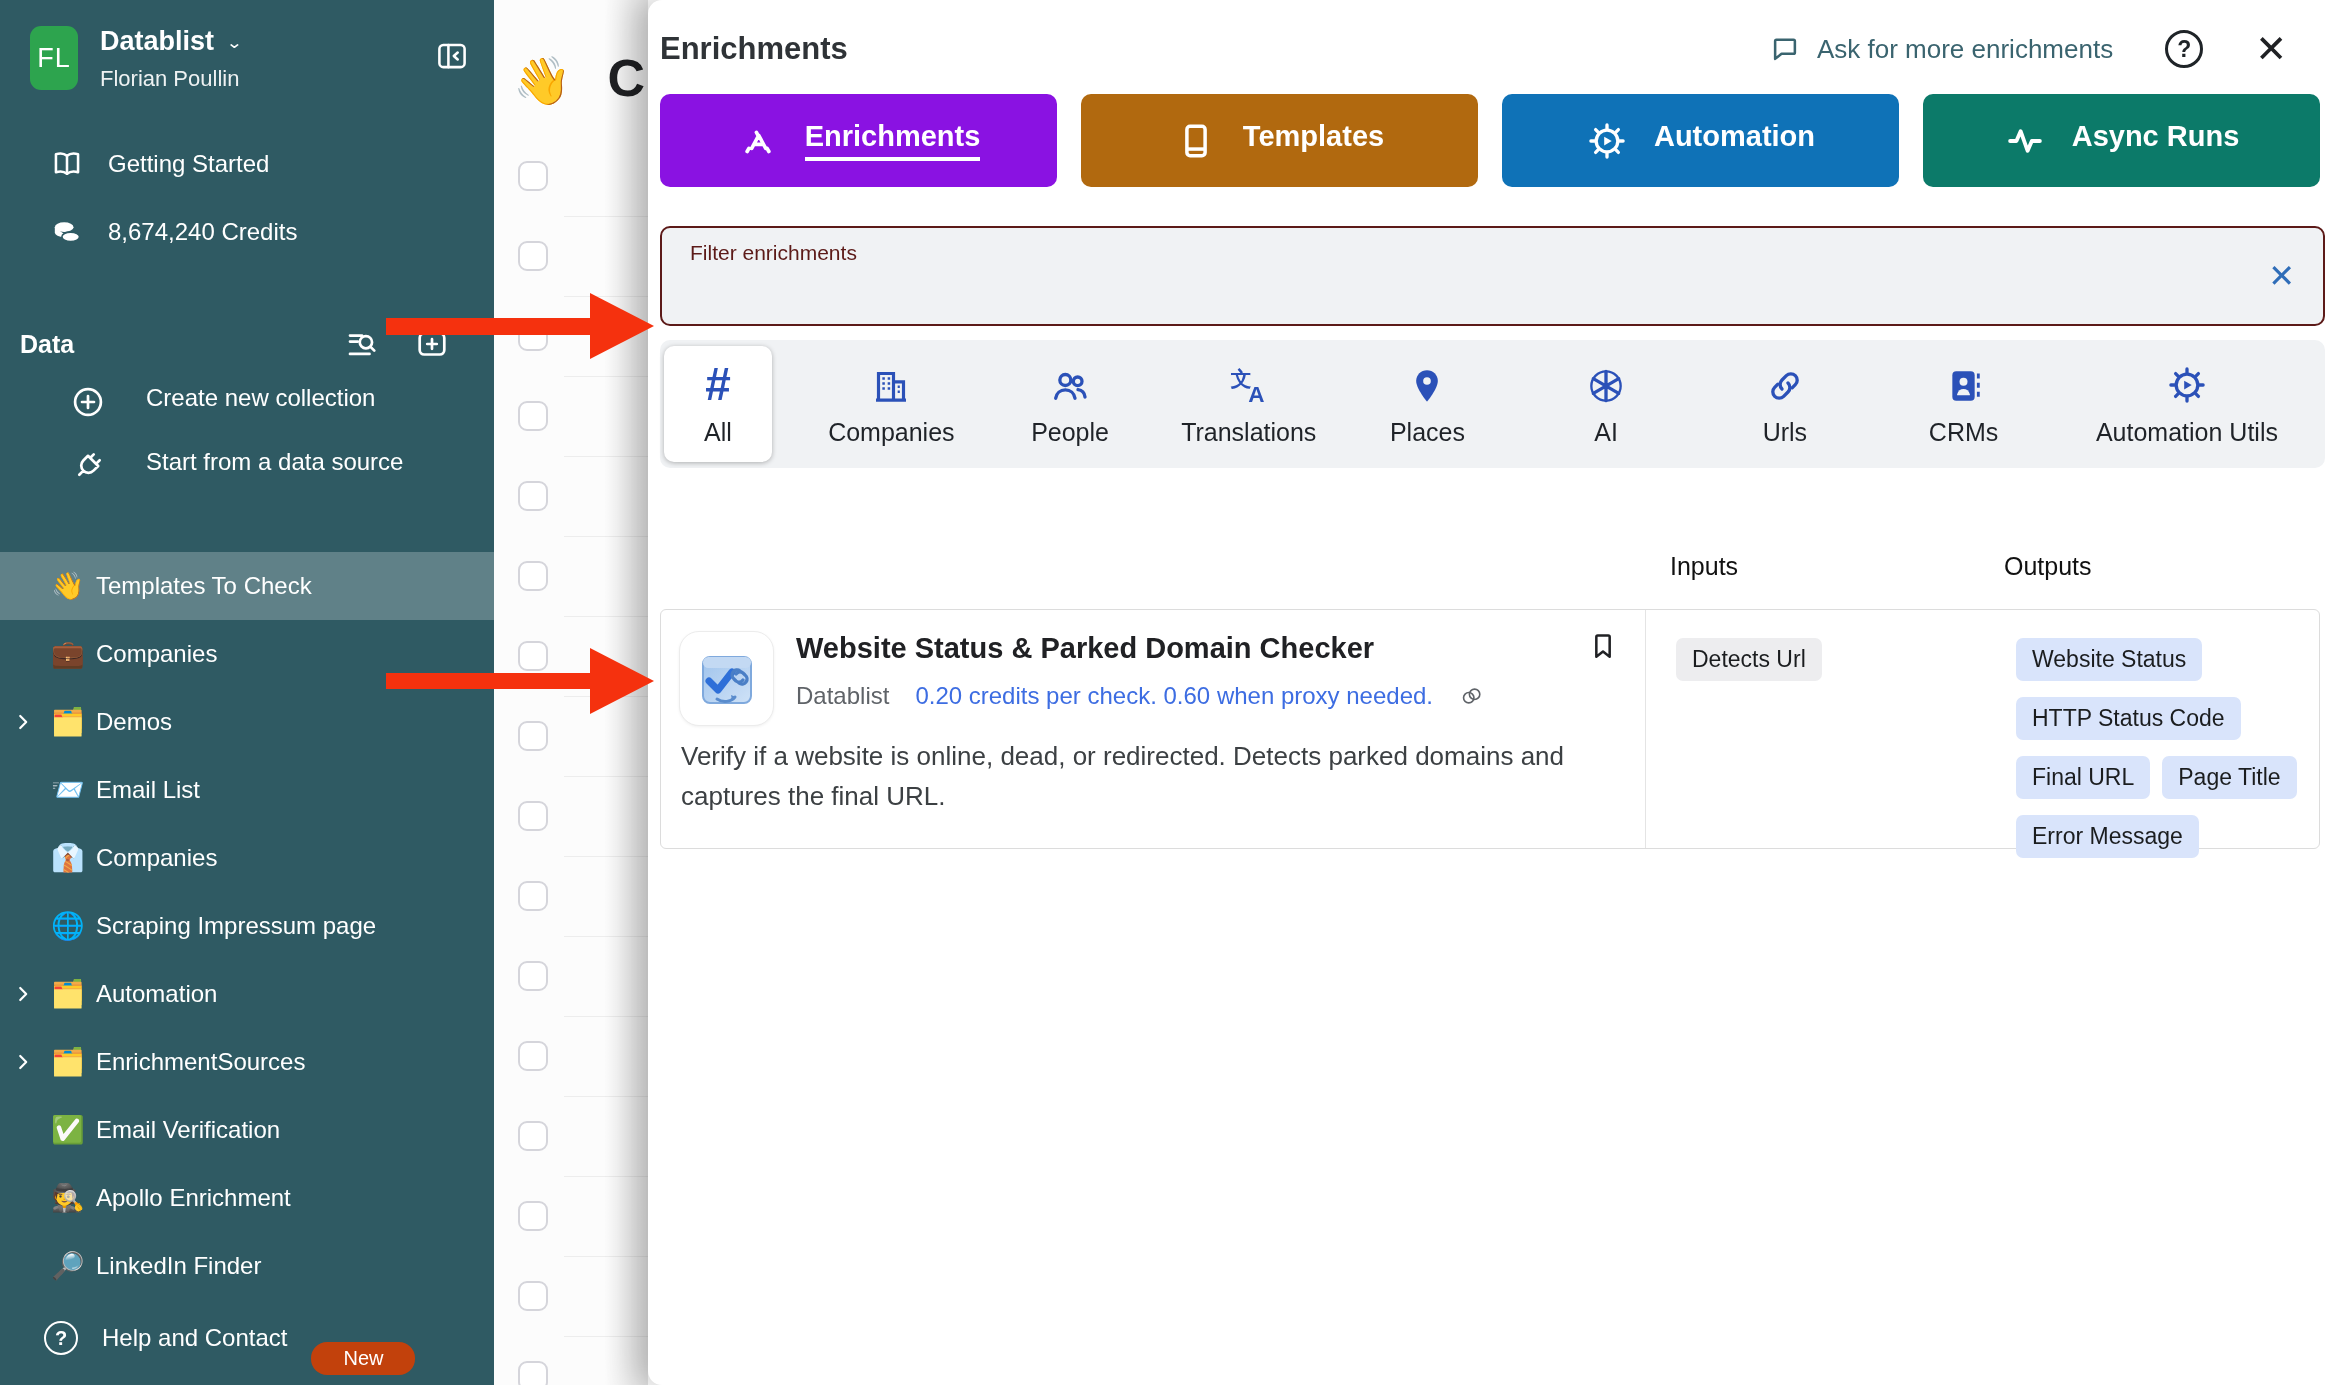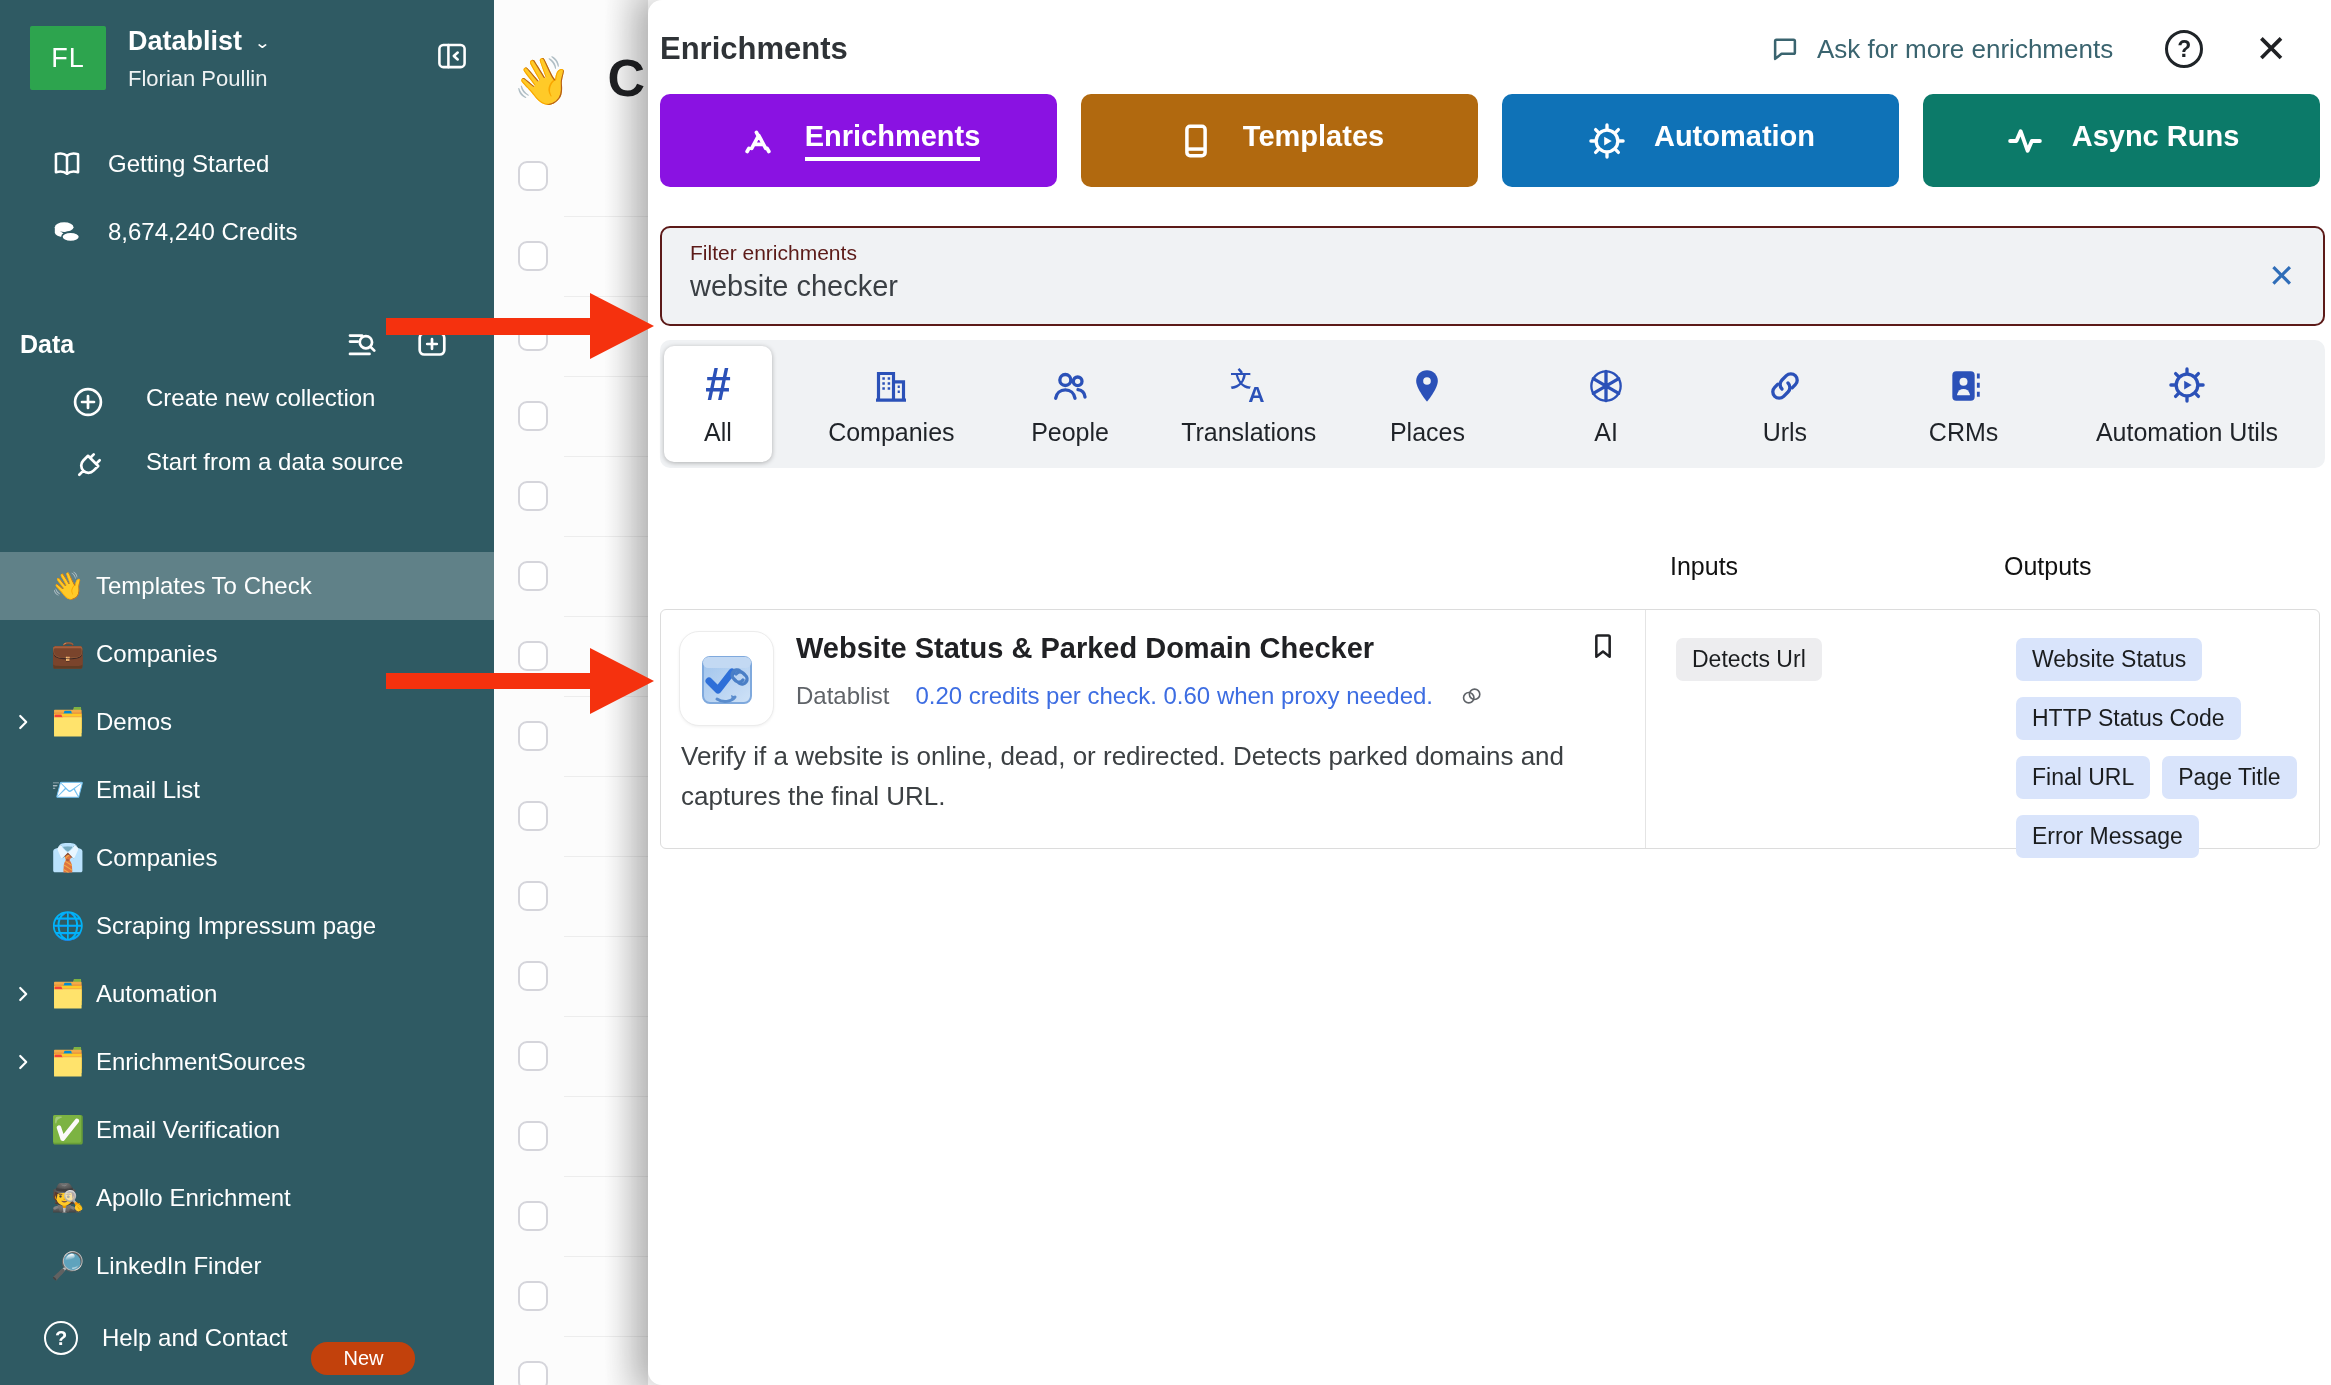--- a/index.html
+++ b/index.html
@@ -4,21 +4,21 @@
 <style>
   * { margin:0; padding:0; box-sizing:border-box; }
   html,body { background:#ffffff; }
   body { font-family:"Liberation Sans","DejaVu Sans",sans-serif; }
   .root { position:relative; width:2331px; height:1385px; overflow:hidden; background:#fff; }
 
   
   .sidebar { position:absolute; left:0; top:0; width:494px; height:1385px;
              background:#2f5a63; color:#fff; display:flex; flex-direction:column; z-index:5; }
   .ws-row { display:flex; align-items:flex-start; padding:26px 24px 0 30px; }
-  .avatar { width:76px; height:64px; border-radius:2px; background:#2da44e; color:#fff;
+  .avatar { width:48px; height:64px; border-radius:11px; background:#2da44e; color:#fff;
             font-size:27px; display:flex; align-items:center; justify-content:center; letter-spacing:1px; }
   .ws-meta { margin-left:22px; flex:1; }
   .ws-name { font-size:27px; font-weight:bold; display:flex; align-items:center; gap:12px; }
   .ws-user { font-size:22px; margin-top:9px; color:rgba(255,255,255,.92); }
   .chev-down { font-size:20px; font-weight:normal; transform:scaleY(.8); }
   .collapse-btn { margin-top:12px; cursor:pointer; }
   .srow { display:flex; align-items:center; padding-left:50px; gap:24px; font-size:24px; }
   .srow.gs { margin-top:44px; height:56px; }
   .srow.credits { margin-top:12px; height:56px; }
   .data-hdr { margin-top:60px; height:48px; display:flex; align-items:center; padding:0 44px 0 20px; }
@@ -372,21 +372,20 @@
             <svg width="42" height="42" viewBox="0 0 24 24" fill="none" stroke="#fff" stroke-width="2.2" stroke-linecap="round" stroke-linejoin="round">
               <path d="M3.5 12h3.6l2.4-5.6 4 11.2 2.4-5.6h4.6"></path>
             </svg>
           </span>
           <span class="nlbl">Async Runs</span>
         </div>
       </div>
 
     <div class="filter-box">
       <div class="filter-label">Filter enrichments</div>
-      <input class="filter-input" type="text" value="website checker" style="">
       <span class="filter-clear">✕</span>
     </div>
 
     <div class="tabs" id="category-tabs">
         <div class="tab all">
           <span class="tic">
             <span class="hash-glyph">#</span>
           </span>
           <span>All</span>
         </div>

